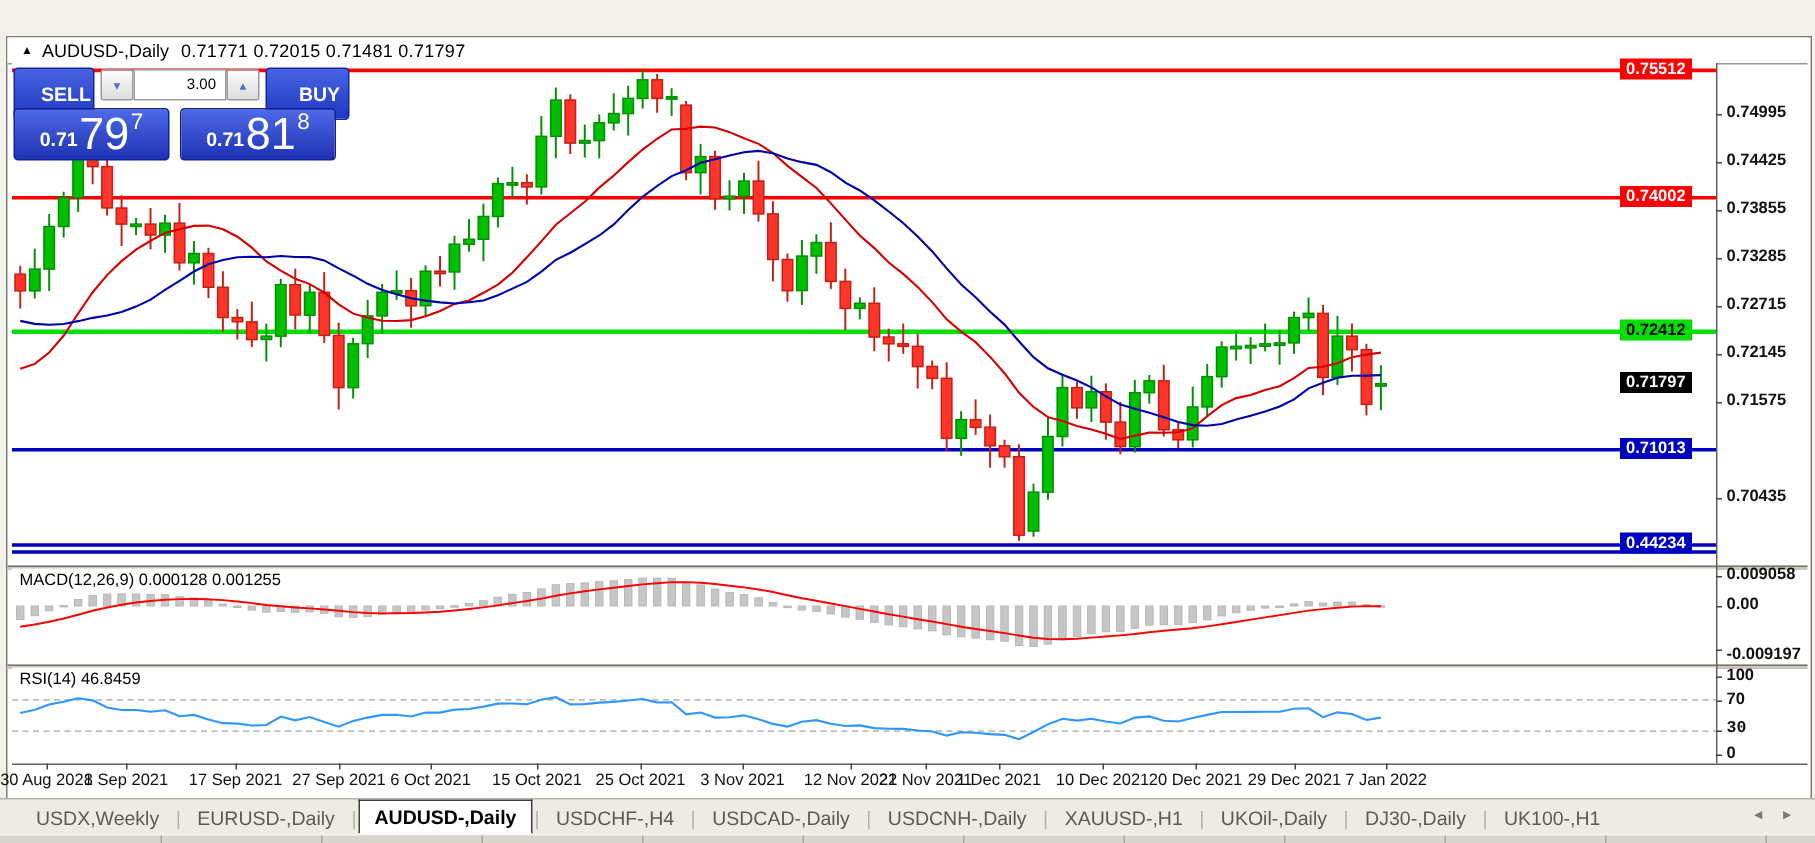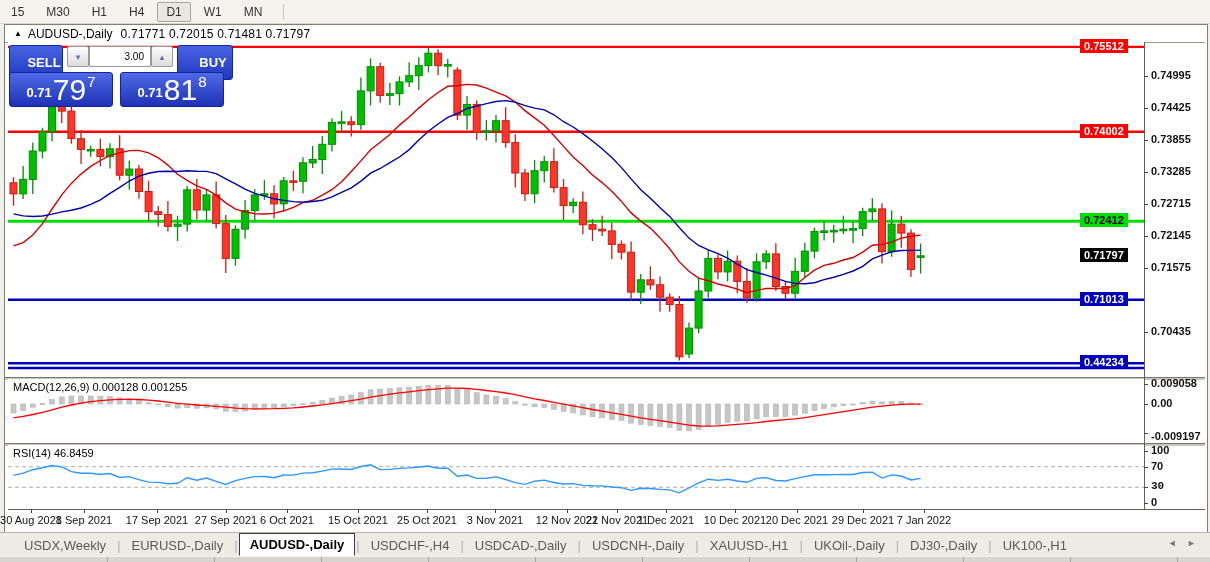--- a/index.html
+++ b/index.html
@@ -65,30 +65,20 @@
   #tab-scroll{position:absolute;right:10px;top:538px;font-size:9px;color:#7c7a74;letter-spacing:4px;}
   
   #bottomstrip{position:absolute;left:0;top:556px;width:1210px;height:6px;background:#d8d5ce;border-top:1px solid #f6f5f1;}
   .bs-line{position:absolute;top:0;width:1px;height:6px;background:#a9a59c;}
 </style>
 </head>
 <body>
 
 <div id="screen">
 
-  <div id="toolbar">
-      <span class="tf-btn">15</span>
-      <span class="tf-btn">M30</span>
-      <span class="tf-btn">H1</span>
-      <span class="tf-btn">H4</span>
-      <span class="tf-btn active">D1</span>
-      <span class="tf-btn">W1</span>
-      <span class="tf-btn">MN</span>
-      <span id="tf-group-sep"></span>
-    </div>
 
   <div id="chartwin"></div>
 
   <div id="titlebar">
     <span id="collapse">▲</span>
     <span id="title-symbol">AUDUSD-,Daily</span>
     <span id="title-ohlc">0.71771 0.72015 0.71481 0.71797</span>
   </div>
 
   <svg id="main-svg" class="plot" style="top:42px" width="1136" height="335">

